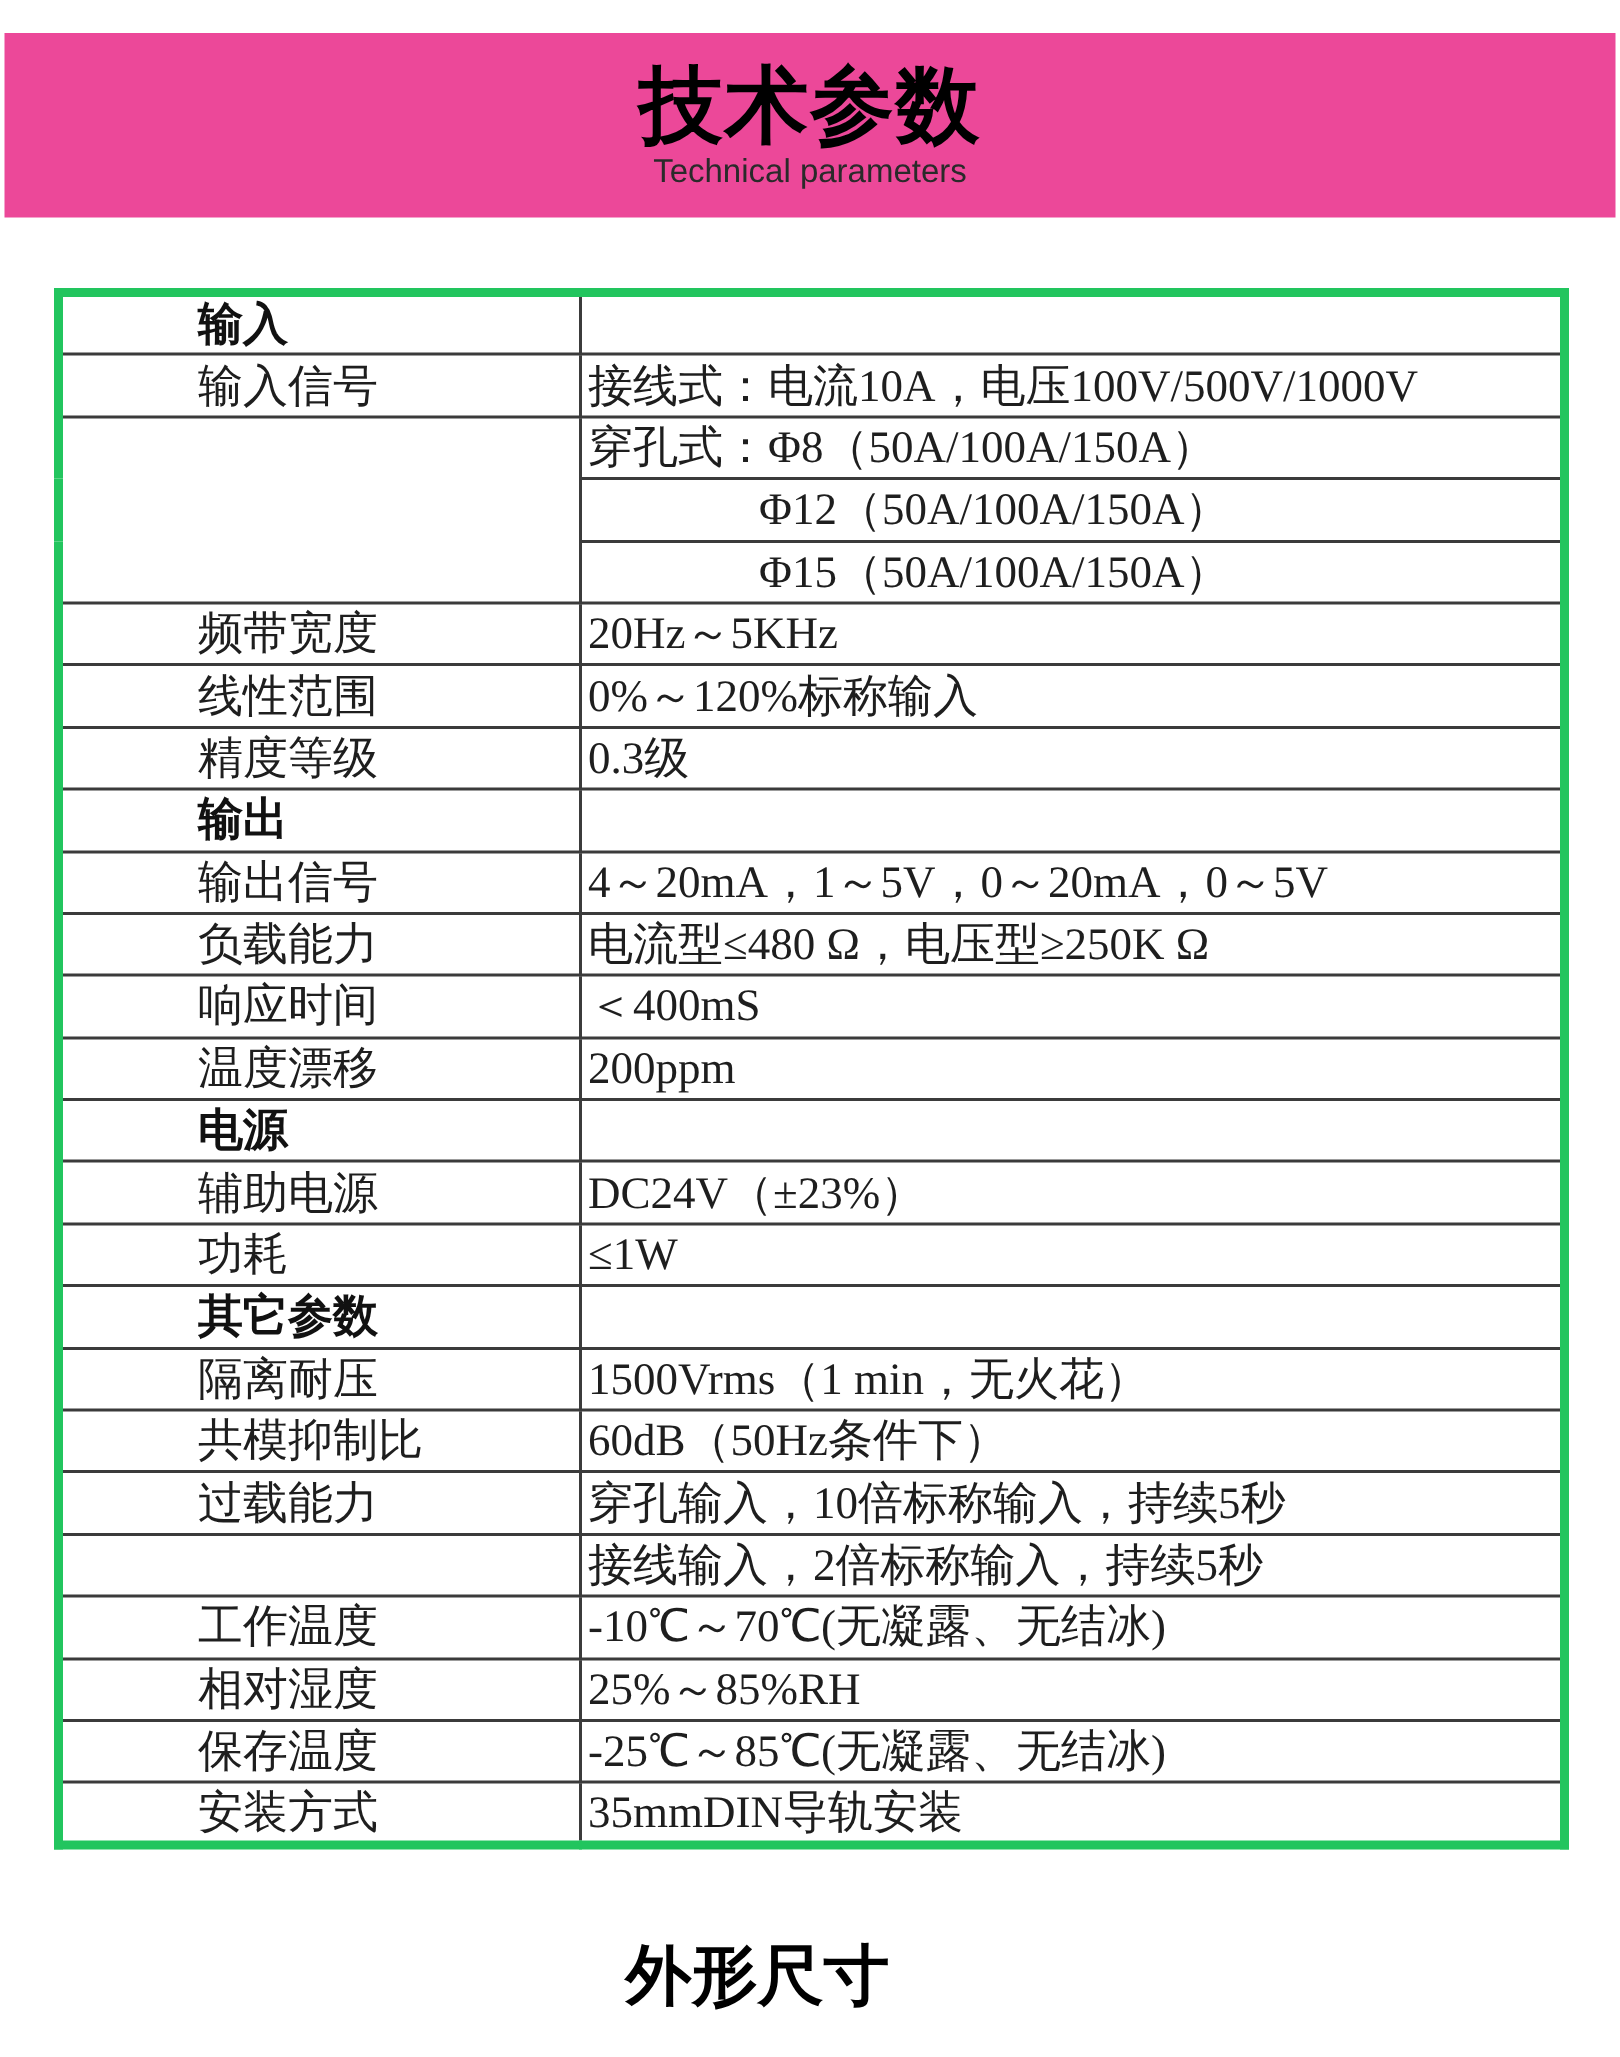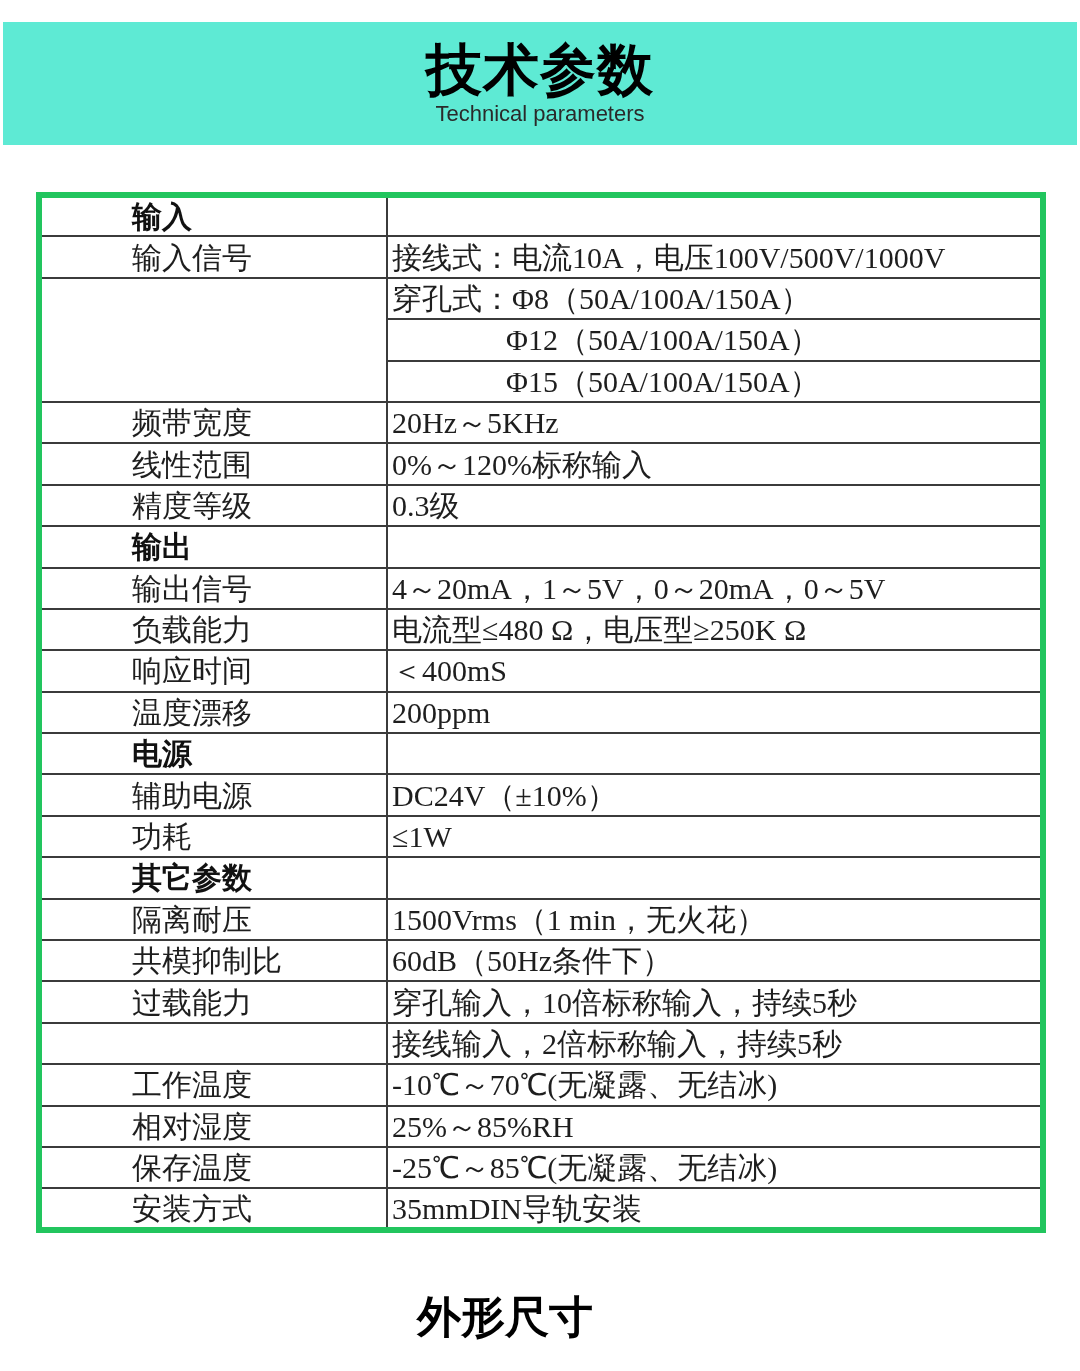--- a/index.html
+++ b/index.html
@@ -13,21 +13,21 @@
     overflow: hidden;
   }
 
   
   .band {
     position: absolute;
     left: 3px;
     right: 3px;
     top: 22px;
     height: 123px;
-    background: #5eead4;
+    background: #ec4899;
     display: flex;
     flex-direction: column;
     align-items: center;
     justify-content: center;
     gap: 5px;
   }
   .band .title {
     font-family: "Liberation Sans", sans-serif;
     font-weight: 700;
     font-size: 56px;
@@ -148,21 +148,21 @@
     <tr>
       <td class="label-cell">温度漂移</td>
       <td class="value-cell">200ppm</td>
     </tr>
     <tr>
       <td class="section-cell">电源</td>
       <td class="value-cell"></td>
     </tr>
     <tr>
       <td class="label-cell">辅助电源</td>
-      <td class="value-cell">DC24V（±10%）</td>
+      <td class="value-cell">DC24V（±23%）</td>
     </tr>
     <tr>
       <td class="label-cell">功耗</td>
       <td class="value-cell">≤1W</td>
     </tr>
     <tr>
       <td class="section-cell">其它参数</td>
       <td class="value-cell"></td>
     </tr>
     <tr>

